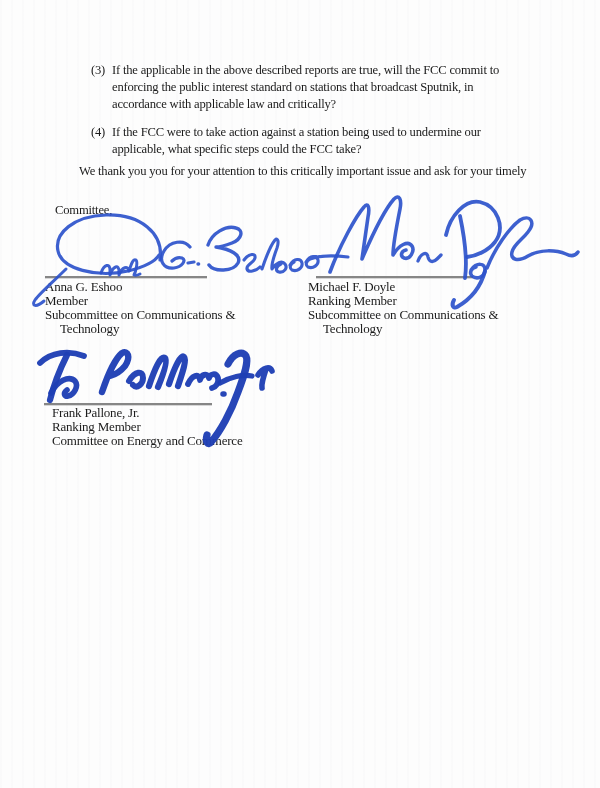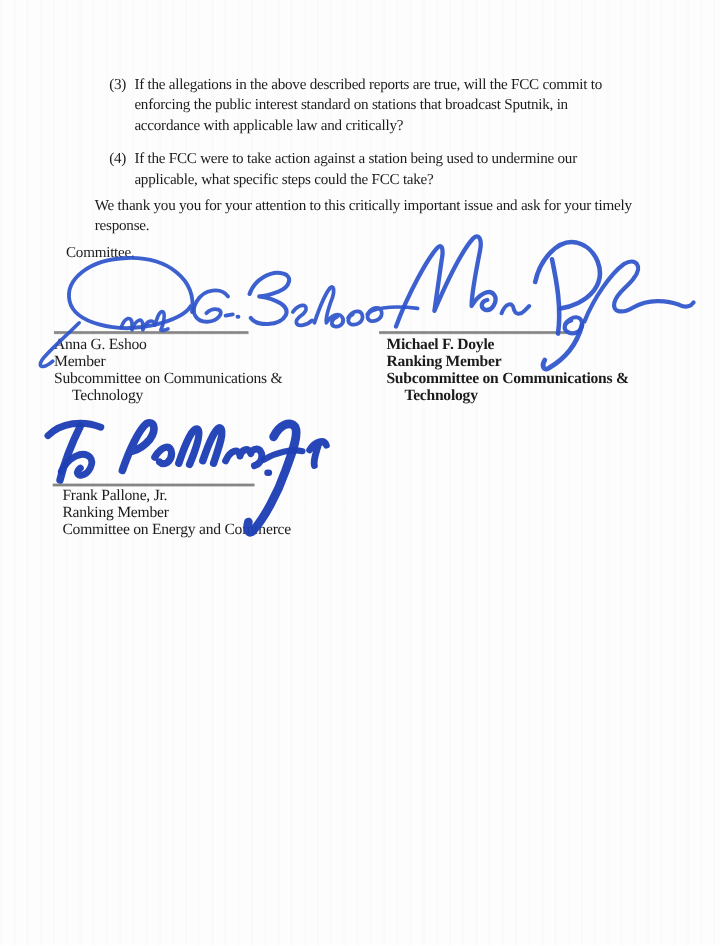--- a/index.html
+++ b/index.html
@@ -27,53 +27,52 @@
   .marker { fill: none; stroke: var(--marker, #1d3eb6); stroke-linecap: round; stroke-linejoin: round; opacity: 0.96; }
 </style>
 </head>
 <body>
 
 <div class="page">
 
   <div class="abs body-text numbered-item" style="left:91px; top:62px;">
     <div class="num">(3)</div>
     <div>
-      <div>If the allegations in the above described reports are true, will the FCC commit to</div>
+      <div>If the applicable in the above described reports are true, will the FCC commit to</div>
       <div>enforcing the public interest standard on stations that broadcast Sputnik, in</div>
       <div>accordance with applicable law and critically?</div>
     </div>
   </div>
 
   <div class="abs body-text numbered-item" style="left:91px; top:124px;">
     <div class="num">(4)</div>
     <div>
       <div>If the FCC were to take action against a station being used to undermine our</div>
       <div>applicable, what specific steps could the FCC take?</div>
     </div>
   </div>
 
   <div class="abs body-text" style="left:55px; top:163px;margin-left:24px;">
     <div>We thank you you for your attention to this critically important issue and ask for your timely</div>
-    <div>response.</div>
   </div>
 
   <div class="abs body-text" style="left:55px; top:202px;">Committee,</div>
 
   <div class="sig-rule" style="left:45px;  top:276px; width:162px;"></div>
   <div class="sig-rule" style="left:316px; top:276px; width:157px;"></div>
   <div class="sig-rule" style="left:44px;  top:403px; width:168px;"></div>
 
   <div class="abs signer-block" style="left:45px; top:280px;">
     <div>Anna G. Eshoo</div>
     <div>Member</div>
     <div>Subcommittee on Communications &amp;</div>
     <div class="indent">Technology</div>
   </div>
 
-  <div class="abs signer-block" style="left:322px; top:280px;font-weight:bold;">
+  <div class="abs signer-block" style="left:308px; top:280px;">
     <div>Michael F. Doyle</div>
     <div>Ranking Member</div>
     <div>Subcommittee on Communications &amp;</div>
     <div class="indent">Technology</div>
   </div>
 
   <div class="abs signer-block" style="left:52px; top:406px;">
     <div>Frank Pallone, Jr.</div>
     <div>Ranking Member</div>
     <div>Committee on Energy and Commerce</div>

